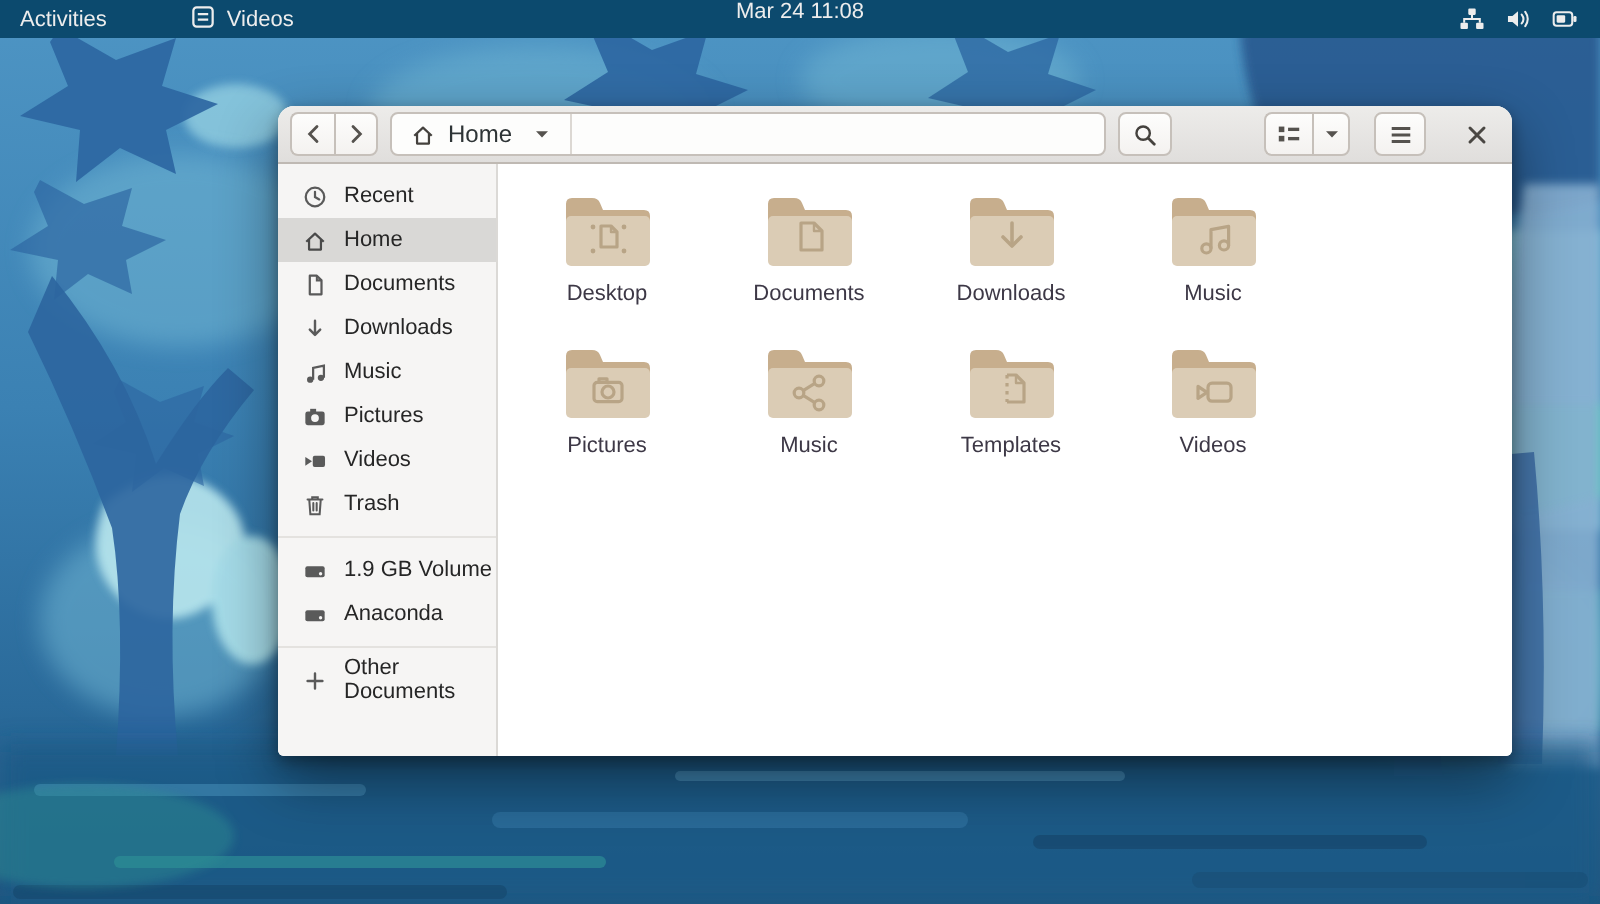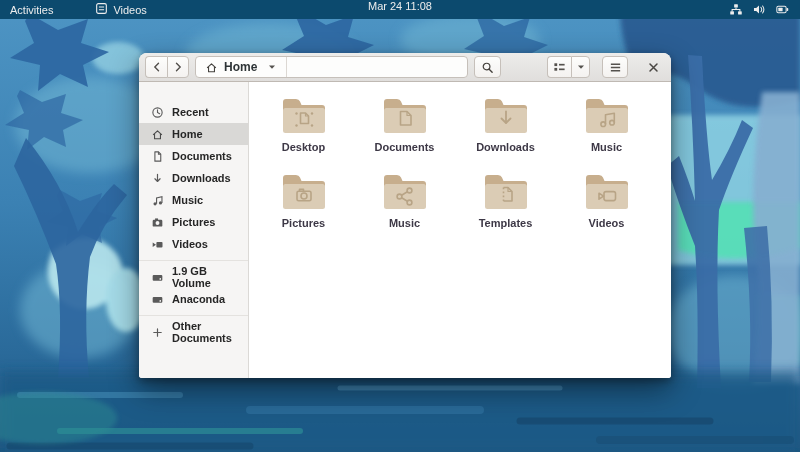--- a/index.html
+++ b/index.html
@@ -16,25 +16,24 @@
     background:#0c4a6e;color:#ededed;display:flex;
     font-size:11px;
   }
   .topbar .tb-left{display:flex;align-items:center;height:100%;}
   .tb-item{display:flex;align-items:center;gap:5px;padding:0 10px;height:100%;}
   .tb-clock{position:absolute;left:0;right:0;text-align:center;font-weight:400;pointer-events:none;}
   .tb-status{position:absolute;right:6px;top:0;height:100%;display:flex;align-items:center;gap:9px;padding:0 4px;}
   .tb-status svg{display:block;}
   
   .window{
-    position:absolute;left:139px;top:53px;width:532px;height:325px;z-index:4;
+    position:absolute;left:139px;top:53px;width:617px;height:325px;z-index:4;
     border-radius:8px 8px 3px 3px;overflow:hidden;
     box-shadow:0 12px 30px rgba(0,0,0,.45),0 3px 8px rgba(0,0,0,.35);
     background:#fff;
-    font-weight:bold;
   }
   .headerbar{
     height:28px;display:flex;align-items:center;gap:6px;padding:0 6px;
     background:linear-gradient(#edecea,#e0dedc);
     border-bottom:1px solid #bfb9b3;
   }
   .hb-btn{
     height:22px;box-sizing:border-box;display:flex;align-items:center;justify-content:center;
     background:linear-gradient(#fdfdfc,#f4f2f0);border:1px solid #c6c0ba;border-radius:4px;
   }
@@ -50,21 +49,21 @@
   .search-btn{width:27px;}
   .viewpair{display:flex;margin-left:40px;}
   .viewpair .hb-btn:first-child{width:24px;border-radius:4px 0 0 4px;border-right:none;}
   .viewpair .hb-btn:last-child{width:19px;border-radius:0 4px 4px 0;}
   .menu-btn{width:26px;margin-left:6px;}
   .close-btn{width:24px;height:22px;display:flex;align-items:center;justify-content:center;margin-left:7px;border-radius:50%;}
   
   .win-body{display:flex;height:296px;}
   .sidebar{
     width:110px;box-sizing:border-box;background:#f6f5f4;border-right:1px solid #dbd9d6;
-    padding-top:19px;font-size:11px;color:#262626;flex:none;
+    padding-top:5px;font-size:11px;color:#262626;flex:none;
   }
   .srow{height:22px;display:flex;align-items:center;gap:8px;padding-left:11px;}
   .srow.selected{background:#d9d8d6;}
   .srow .si{width:14px;height:14px;flex:none;display:flex;align-items:center;justify-content:center;}
   .ssep{height:1px;background:#e4e2df;margin:5px 0;}
   .content{flex:1;background:#ffffff;padding:7px 1px 0 4px;}
   .grid{display:grid;grid-template-columns:repeat(4,101px);row-gap:6px;}
   .tile{display:flex;flex-direction:column;align-items:center;padding:8px 0 6px 0;border-radius:5px;}
   .tile .fname{margin-top:6px;font-size:11px;color:#3d3846;}
   .tile svg{display:block;}
@@ -299,20 +298,28 @@
       </div>
       <div class="srow">
         <span class="si">
             <svg width="13" height="13" viewBox="0 0 14 14">
               <path d="M1.8,4.8 L5.4,7.2 1.8,9.6 Z" fill="#5a5a5a"></path>
               <rect x="5.8" y="4.2" width="6.6" height="6" rx="1" fill="#5a5a5a"></rect>
             </svg>
           </span>
         <span>Videos</span>
       </div>
+      <div class="srow">
+        <span class="si">
+            <svg width="13" height="13" viewBox="0 0 14 14">
+              <path d="M3,4 H11 M5.5,4 V2.8 H8.5 V4 M3.9,4 L4.5,12 H9.5 L10.1,4 M6.1,6 V10 M7.9,6 V10" stroke="#5a5a5a" stroke-width="1.1" fill="none" stroke-linecap="round"></path>
+            </svg>
+          </span>
+        <span>Trash</span>
+      </div>
       <div class="ssep"></div>
       <div class="srow">
         <span class="si">
             <svg width="13" height="13" viewBox="0 0 14 14">
               <rect x="1.8" y="4.4" width="10.4" height="6" rx="1.1" fill="#5a5a5a"></rect>
               <circle cx="10" cy="8.5" r="0.9" fill="#f6f5f4"></circle>
             </svg>
           </span>
         <span>1.9 GB Volume</span>
       </div>

